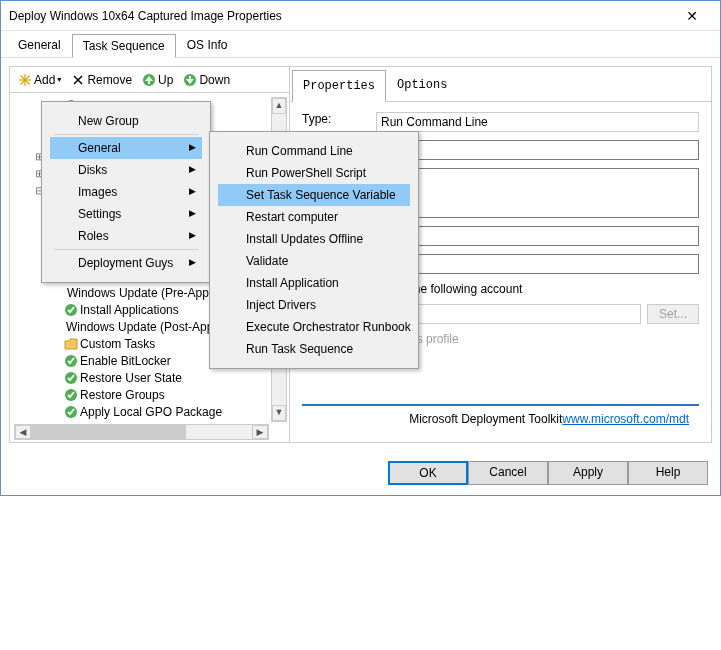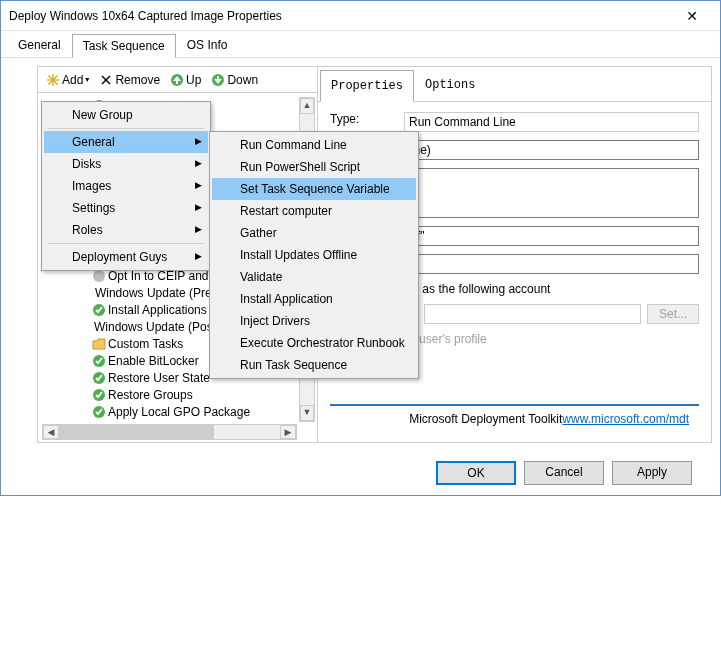--- a/index.html
+++ b/index.html
@@ -4,21 +4,21 @@
 <style>
 * { box-sizing: border-box; margin: 0; padding: 0; font-family: "Segoe UI", Tahoma, sans-serif; font-size: 12px; }
 body { background: #fff; }
 .window { width: 721px; height: 496px; border: 1px solid #5c93cf; background: #fff; display: flex; flex-direction: column; position: relative; }
 .titlebar { height: 30px; background: #fff; display: flex; align-items: center; padding: 0 8px; border-bottom: 1px solid #e6e6e6; }
 .titlebar .title { flex: 1; color: #000; }
 .close-btn { width: 40px; height: 28px; text-align: center; line-height: 28px; font-size: 14px; color: #000; cursor: pointer; }
 .tabs-main { display: flex; padding: 2px 6px 0 6px; border-bottom: 1px solid #ddd; }
 .tab-m { padding: 4px 10px; border: 1px solid transparent; border-bottom: none; cursor: pointer; }
 .tab-m.active { background: #fff; border-color: #aaa; border-bottom: 1px solid #fff; position: relative; top: 1px; }
-.body-area { flex: 1; padding: 8px; display: flex; flex-direction: column; margin-left: 28px; }
+.body-area { flex: 1; padding: 8px; display: flex; flex-direction: column; }
 .seq-panel { flex: 1; border: 1px solid #ccc; display: flex; position: relative; }
 .left-pane { width: 280px; border-right: 1px solid #ccc; display: flex; flex-direction: column; }
 .toolbar { height: 26px; border-bottom: 1px solid #ccc; display: flex; align-items: center; padding: 0 4px; gap: 2px; }
 .tbtn { display: flex; align-items: center; gap: 2px; padding: 2px 4px; cursor: pointer; }
 .icn { width: 14px; height: 14px; display: inline-block; }
 .tree { flex: 1; padding: 4px; overflow: hidden; position: relative; }
 .tree-scroll { position: absolute; inset: 4px 20px 20px 4px; overflow: hidden; }
 .node { white-space: nowrap; display: flex; align-items: center; gap: 2px; height: 17px; }
 .node .lbl { color: #000; }
 .exp { width: 11px; text-align: center; color: #666; font-size: 10px; }
@@ -39,26 +39,26 @@
 .prop-body { flex: 1; padding: 10px 12px; display: flex; flex-direction: column; gap: 8px; }
 .frow { display: flex; align-items: flex-start; gap: 6px; }
 .frow label { width: 68px; }
 .txtbox { flex: 1; border: 1px solid #7a7a7a; height: 20px; padding: 1px 4px; background: #fff; }
 .txtarea { flex: 1; border: 1px solid #7a7a7a; height: 50px; padding: 2px 4px; background: #fff; resize: none; }
 .cb { width: 13px; height: 13px; }
 .disabled-text { color: #a0a0a0; }
 .btn-dis { border: 1px solid #ccc; background: #efefef; color: #a0a0a0; padding: 2px 11px; }
 .footer-link { border-top: 2px solid #2a73c7; margin-top: auto; padding: 6px 10px; display: flex; justify-content: flex-end; align-items: center; }
 .footer-link a { color: #0066cc; text-decoration: underline; }
-.btn-row { padding: 10px 28px; display: flex; justify-content: flex-end; gap: 8px; }
+.btn-row { padding: 10px 12px; display: flex; justify-content: flex-end; }
 .btn { border: 1px solid #999; background: #e1e1e1; padding: 3px 0; width: 80px; text-align: center; cursor: pointer; }
 .btn.primary { border: 2px solid #0078d7; background: #e1e1e1; }
 
 
-.menu { position: absolute; background: #f0f0f0; border: 1px solid #a0a0a0; box-shadow: 2px 2px 4px rgba(0,0,0,0.25); padding: 2px; }
+.menu { position: absolute; background: #f0f0f0; border: 1px solid #a0a0a0; box-shadow: 2px 2px 4px rgba(0,0,0,0.25); padding: 8px; }
 .menu .mi { padding: 4px 24px 4px 28px; position: relative; cursor: default; white-space: nowrap; }
 .menu .mi.sel { background: #91c9f7; }
 .menu .mi .arr { position: absolute; right: 6px; top: 5px; font-size: 9px; }
 .menu .sep { height: 1px; background: #d0d0d0; margin: 2px 4px; }
 .menu1 { left: 40px; top: 100px; width: 170px; }
 .menu2 { left: 208px; top: 130px; width: 210px; }
 </style>
 </head>
 <body>
 
@@ -314,40 +314,40 @@
         </div>
       </div>
 
     </div>
   </div>
 
   <div class="btn-row">
     <div class="btn primary">OK</div>
     <div class="btn">Cancel</div>
     <div class="btn">Apply</div>
+    <div class="btn">Help</div>
   </div>
 
   <div class="menu menu1">
     <div class="mi"><span>New Group</span></div>
     <div class="sep"></div>
     <div class="mi sel"><span>General</span><span class="arr">▶</span></div>
     <div class="mi"><span>Disks</span><span class="arr">▶</span></div>
     <div class="mi"><span>Images</span><span class="arr">▶</span></div>
     <div class="mi"><span>Settings</span><span class="arr">▶</span></div>
     <div class="mi"><span>Roles</span><span class="arr">▶</span></div>
     <div class="sep"></div>
     <div class="mi"><span>Deployment Guys</span><span class="arr">▶</span></div>
   </div>
 
   <div class="menu menu2">
     <div class="mi"><span>Run Command Line</span></div>
     <div class="mi"><span>Run PowerShell Script</span></div>
     <div class="mi sel"><span>Set Task Sequence Variable</span></div>
     <div class="mi"><span>Restart computer</span></div>
-    <div class="mi"><span>Gather</span></div>
     <div class="mi"><span>Install Updates Offline</span></div>
     <div class="mi"><span>Validate</span></div>
     <div class="mi"><span>Install Application</span></div>
     <div class="mi"><span>Inject Drivers</span></div>
     <div class="mi"><span>Execute Orchestrator Runbook</span></div>
     <div class="mi"><span>Run Task Sequence</span></div>
   </div>
 
 </div>
 

